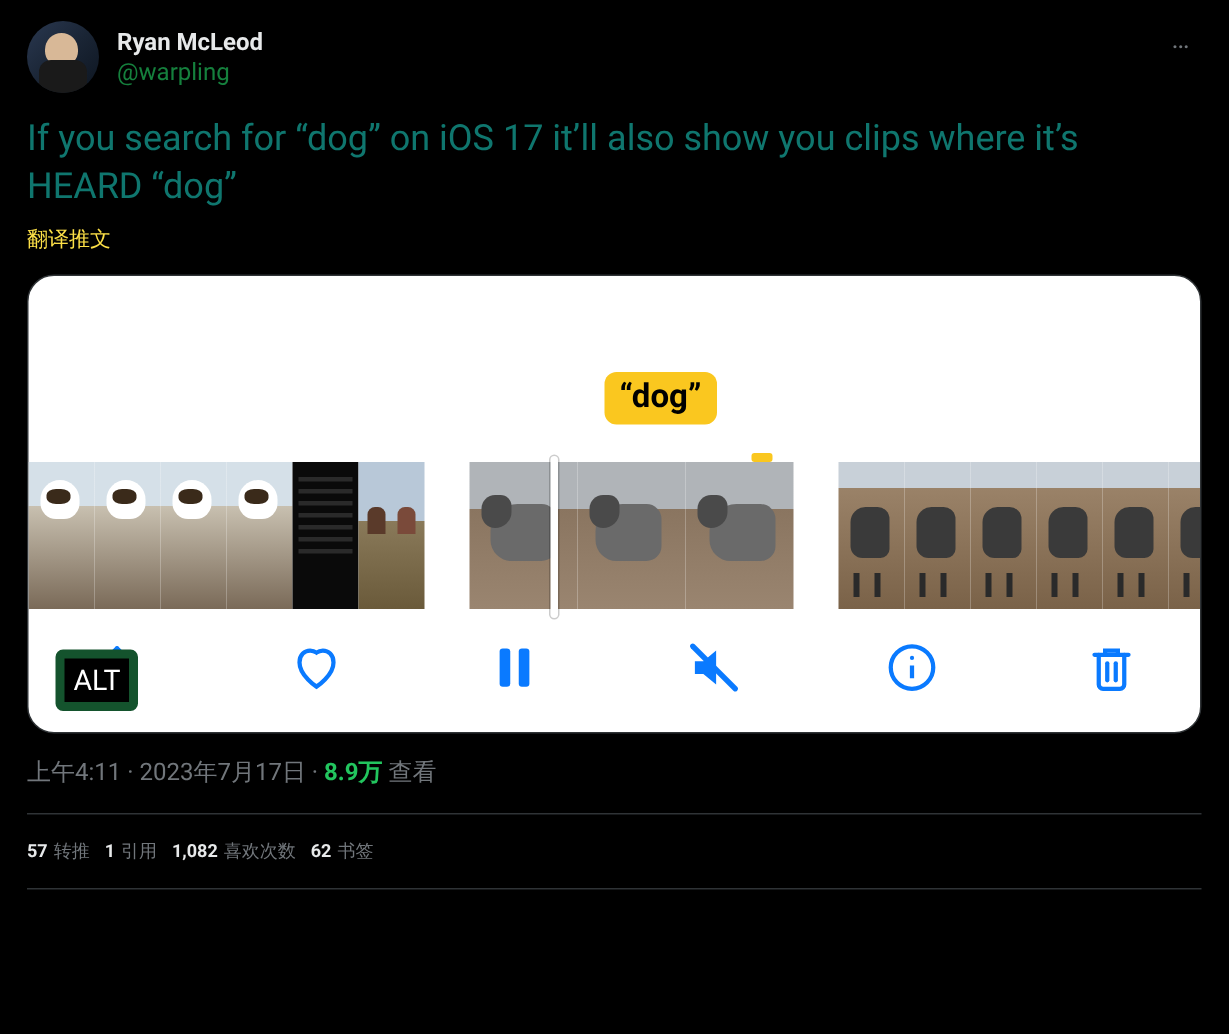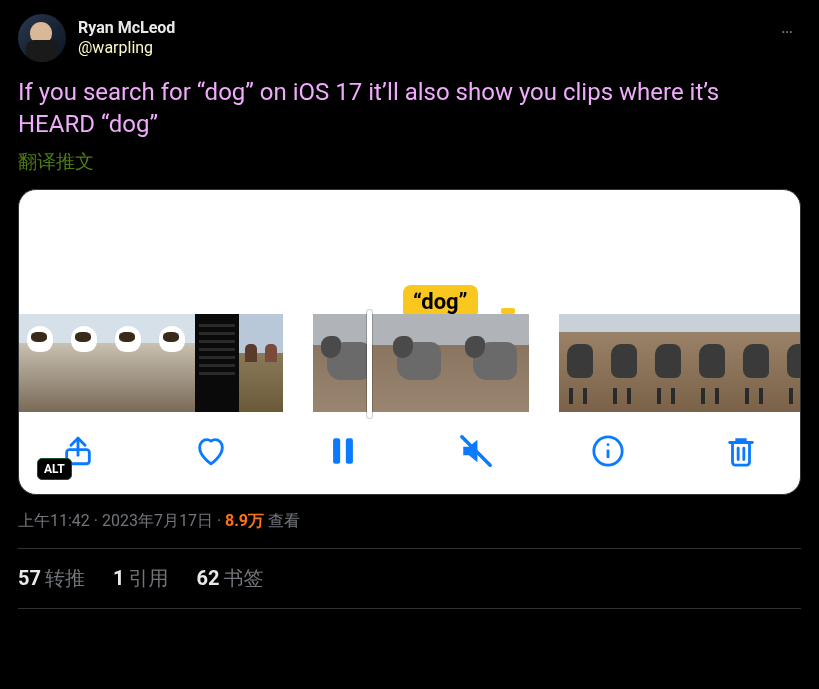--- a/index.html
+++ b/index.html
@@ -46,58 +46,58 @@
     background: #1a1a1a;
     border-radius: 8px 8px 0 0;
   }
   .name-block { line-height: 1.25; }
   .display-name {
     font-weight: 700;
     font-size: 16px;
     color: #e7e9ea;
   }
   .handle {
-    color: #fef9c3;
+    color: #15803d;
     font-size: 16px;
   }
   .more-btn {
     position: absolute;
     top: 12px;
     right: 20px;
     color: #71767b;
     font-size: 18px;
     letter-spacing: 2px;
     cursor: pointer;
     padding: 4px;
   }
   .tweet-text {
     font-size: 24px;
     line-height: 1.35;
     margin-bottom: 8px;
-    color: #f0abfc;
+    color: #0f766e;
   }
   .translate-link {
-    color: #4d7c0f;
-    font-size: 19px;
+    color: #fde047;
+    font-size: 14px;
     cursor: pointer;
     display: inline-block;
     margin-bottom: 14px;
   }
   
   .media-card {
     background: #fff;
     border-radius: 18px;
     overflow: hidden;
     position: relative;
     border: 1px solid #2f3336;
   }
   .whitespace-top { height: 72px; }
   .keyword-bubble {
     position: absolute;
-    top: 95px;
+    top: 64px;
     left: 384px;
     background: #fac71f;
     color: #000;
     font-weight: 700;
     font-size: 22px;
     padding: 4px 10px 6px 10px;
     border-radius: 8px;
   }
   .tick {
     position: absolute;
@@ -195,40 +195,40 @@
     display: flex; align-items: center; justify-content: center;
     cursor: pointer;
   }
   .ctrl svg { width: 100%; height: 100%; }
   .alt-badge {
     position: absolute;
     left: 18px;
     bottom: 14px;
     background: #000;
     color: #fff;
-    border: 1px solid #14532d;
-    font-size: 12px;
-    font-weight: 700;
+    border: 6px solid #14532d;
+    font-size: 19px;
+    font-weight: 400;
     padding: 3px 6px;
     border-radius: 5px;
     cursor: pointer;
   }
   .meta-line {
     color: #71767b;
     font-size: 16px;
     margin-top: 16px;
     padding-bottom: 16px;
     border-bottom: 1px solid #2f3336;
   }
-  .meta-line .bold { color: #f97316; font-weight: 700; }
+  .meta-line .bold { color: #22c55e; font-weight: 700; }
   .stats-line {
     display: flex;
-    gap: 28px;
+    gap: 10px;
     padding: 16px 0;
-    font-size: 20px;
+    font-size: 12px;
     border-bottom: 1px solid #2f3336;
   }
   .stat .num { color: #e7e9ea; font-weight: 700; margin-right: 4px; }
   .stat .lbl { color: #71767b; }
 </style>
 </head>
 <body>
 
 <div class="tweet">
 
@@ -321,28 +321,31 @@
             <line x1="10" y1="10" x2="10" y2="18"></line>
             <line x1="14" y1="10" x2="14" y2="18"></line>
           </svg>
       </div>
     </div>
 
     <div class="alt-badge">ALT</div>
   </div>
 
   <div class="meta-line">
-    <span>上午11:42</span><span> · </span><span>2023年7月17日</span><span> · </span><span class="bold">8.9万</span><span> 查看</span>
+    <span>上午4:11</span><span> · </span><span>2023年7月17日</span><span> · </span><span class="bold">8.9万</span><span> 查看</span>
   </div>
 
   <div class="stats-line">
     <div class="stat">
       <span class="num">57</span><span class="lbl">转推</span>
     </div>
     <div class="stat">
       <span class="num">1</span><span class="lbl">引用</span>
     </div>
     <div class="stat">
+      <span class="num">1,082</span><span class="lbl">喜欢次数</span>
+    </div>
+    <div class="stat">
       <span class="num">62</span><span class="lbl">书签</span>
     </div>
   </div>
 
 </div>
 
 </body></html>

